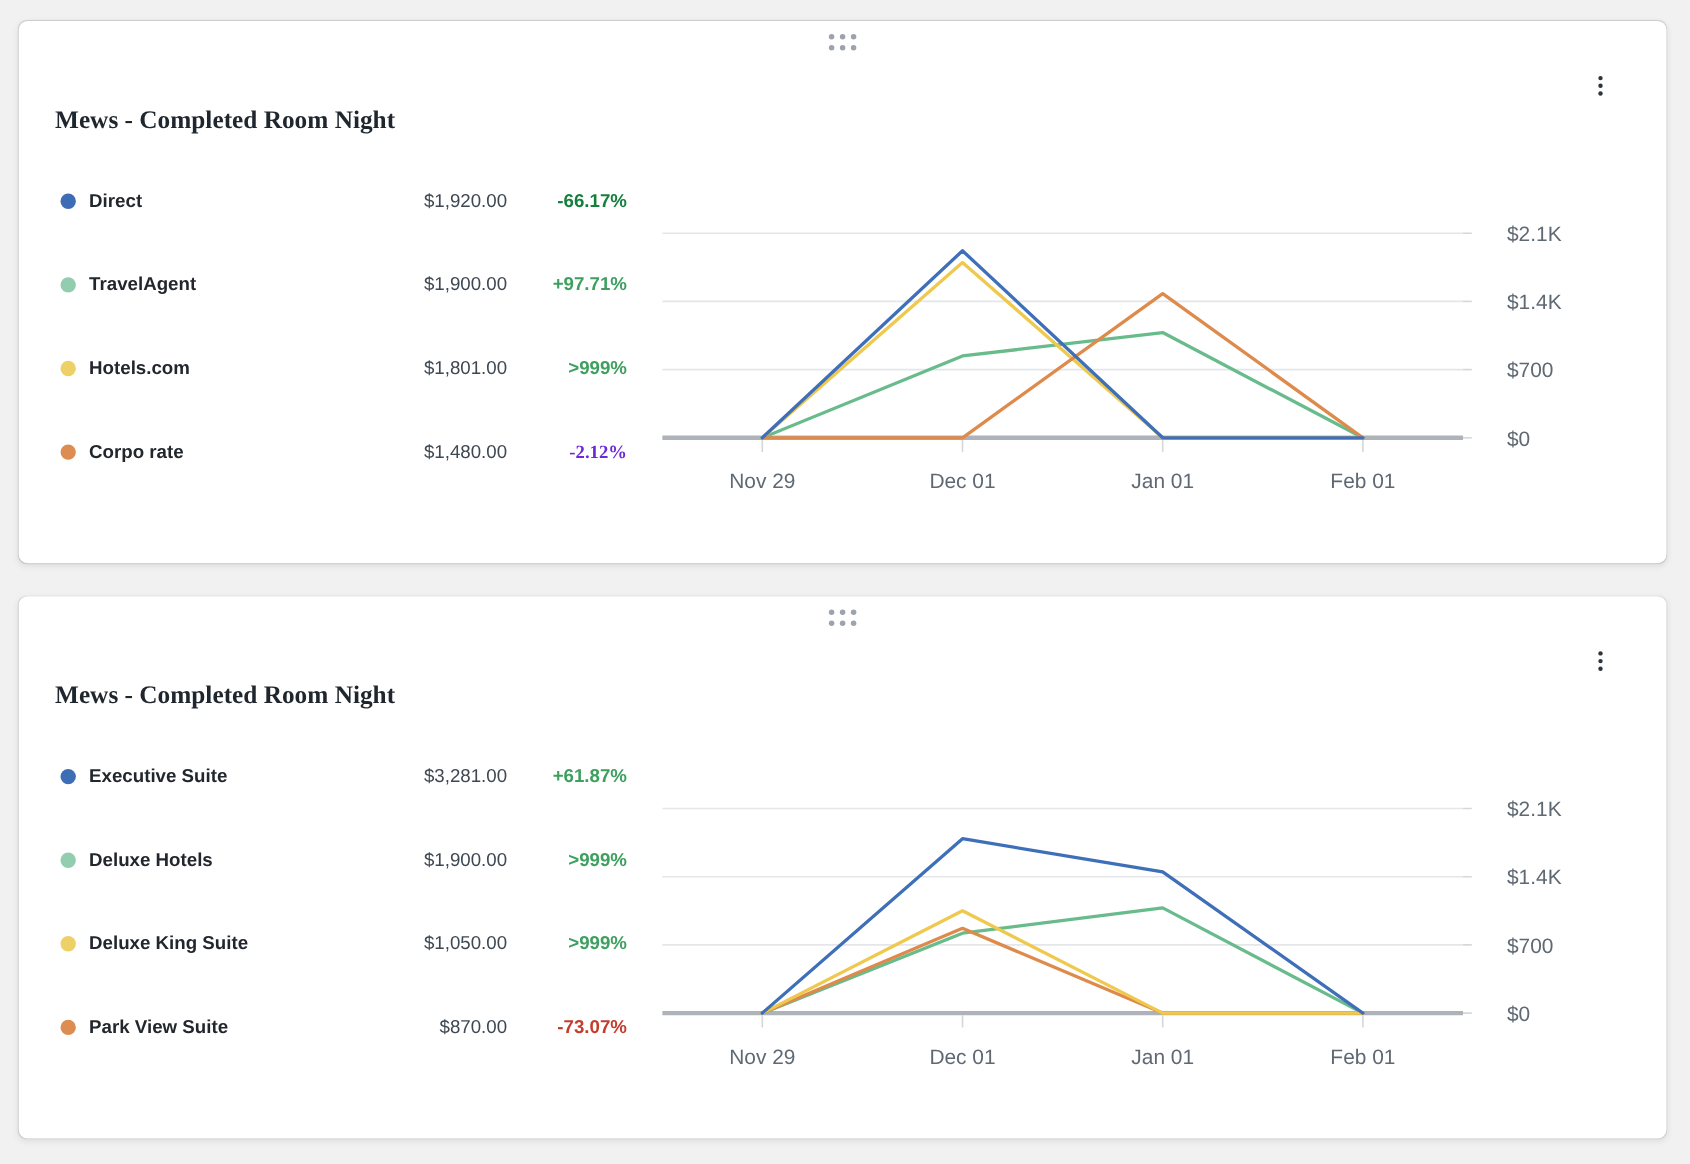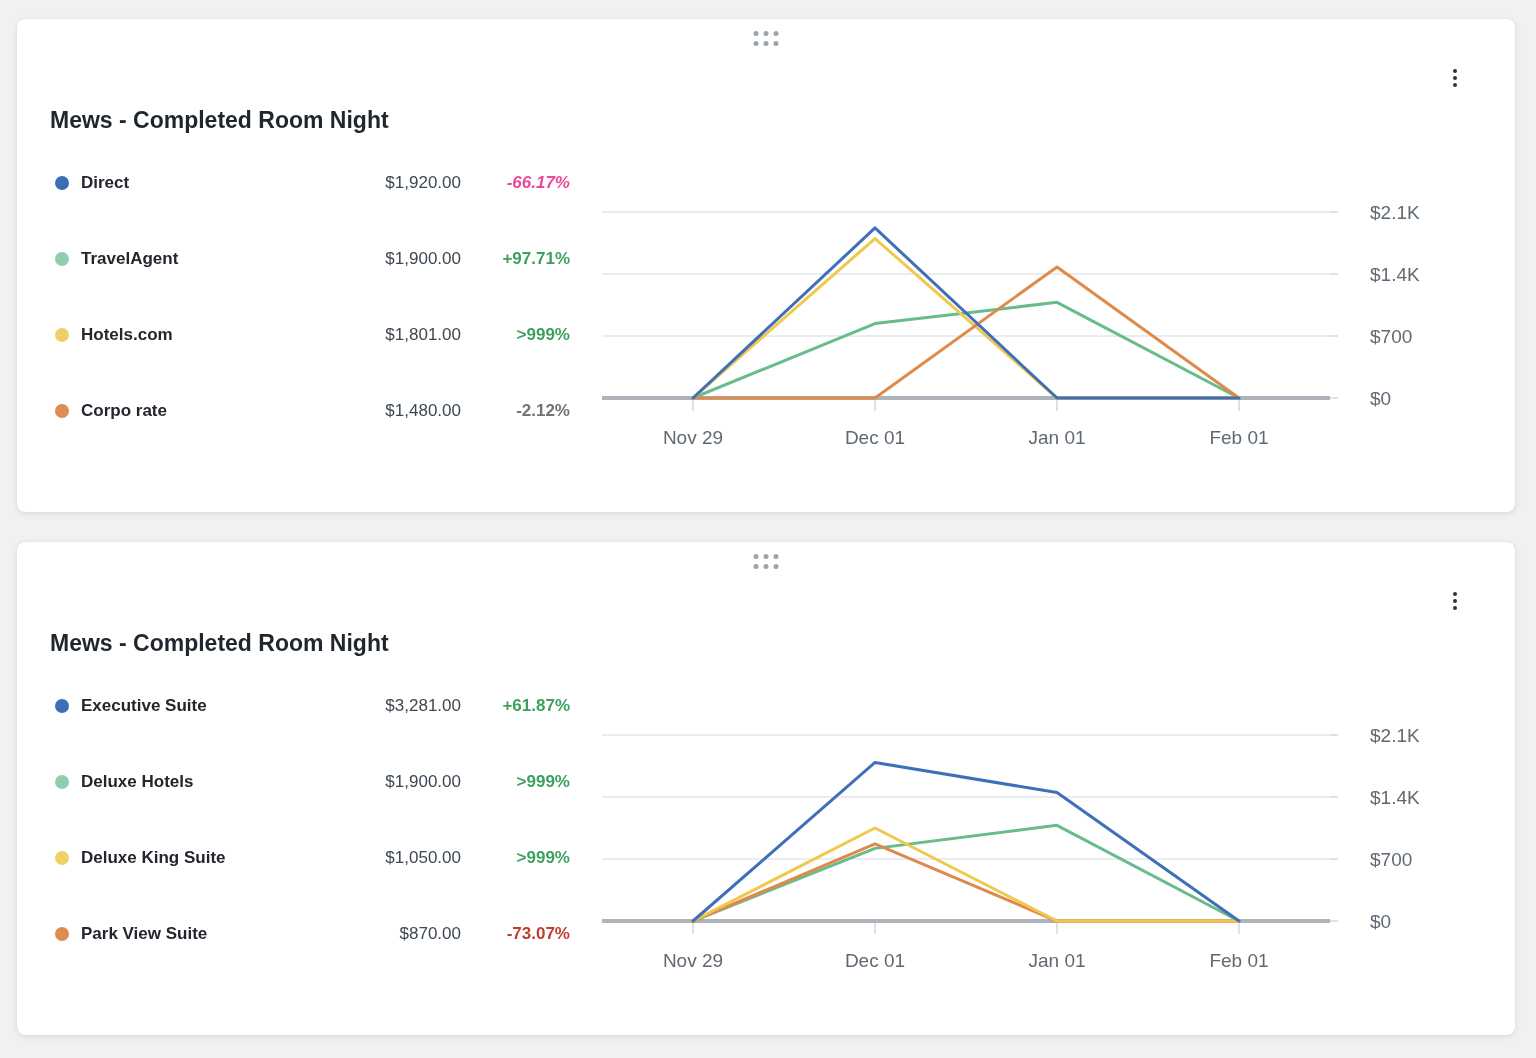--- a/index.html
+++ b/index.html
@@ -51,25 +51,26 @@
     background:none; border:none;
   }
   .kebab i {
     width:4px; height:4px; border-radius:50%;
     background:#2E343B; display:block;
   }
 
   .card-title {
     position:absolute;
     left:33px;
-    top:88px;
+    top:76px;
     font-size:23px;
     line-height:27px;
     font-weight:bold;
     color:#1F262D;
+    font-family:Liberation Serif, serif;
   }
 
   .legend-item {
     position:absolute;
     left:38px;
     width:520px;
     height:26px;
     display:flex;
     align-items:center;
     cursor:pointer;
@@ -122,39 +123,39 @@
     <i></i>
       <i></i>
       <i></i>
   </button>
   <h2 class="card-title">Mews - Completed Room Night</h2>
 
   <div class="legend-item li-0">
     <span class="legend-dot" style="background: rgb(61, 110, 181);"></span>
     <span class="legend-label">Direct</span>
     <span class="legend-value">$1,920.00</span>
-    <span class="legend-change" style="color: #ec4899; font-style: italic;">-66.17%</span>
+    <span class="legend-change" style="color: #15803d;">-66.17%</span>
   </div>
   <div class="legend-item li-1">
     <span class="legend-dot" style="background: rgb(147, 205, 175);"></span>
     <span class="legend-label">TravelAgent</span>
     <span class="legend-value">$1,900.00</span>
     <span class="legend-change" style="color: rgb(62, 160, 95);">+97.71%</span>
   </div>
   <div class="legend-item li-2">
     <span class="legend-dot" style="background: rgb(237, 209, 103);"></span>
     <span class="legend-label">Hotels.com</span>
     <span class="legend-value">$1,801.00</span>
     <span class="legend-change" style="color: rgb(62, 160, 95);">&gt;999%</span>
   </div>
   <div class="legend-item li-3">
     <span class="legend-dot" style="background: rgb(221, 141, 82);"></span>
     <span class="legend-label">Corpo rate</span>
     <span class="legend-value">$1,480.00</span>
-    <span class="legend-change" style="color: #737373;">-2.12%</span>
+    <span class="legend-change" style="color: #6d28d9; font-family: Liberation Serif, serif;">-2.12%</span>
   </div>
 
   <svg class="chart-svg" width="860" height="255" viewBox="0 0 860 255">
       <line x1="0" y1="8" x2="728" y2="8" stroke="#E4E6E9" stroke-width="1.5"></line>
       <line x1="728" y1="8" x2="736" y2="8" stroke="#D5D8DB" stroke-width="1.5"></line>
       <text x="768" y="15" fill="#5F6973" font-size="19">$2.1K</text>
       <line x1="0" y1="70.00000000000001" x2="728" y2="70.00000000000001" stroke="#E4E6E9" stroke-width="1.5"></line>
       <line x1="728" y1="70.00000000000001" x2="736" y2="70.00000000000001" stroke="#D5D8DB" stroke-width="1.5"></line>
       <text x="768" y="77.00000000000001" fill="#5F6973" font-size="19">$1.4K</text>
       <line x1="0" y1="132" x2="728" y2="132" stroke="#E4E6E9" stroke-width="1.5"></line>

